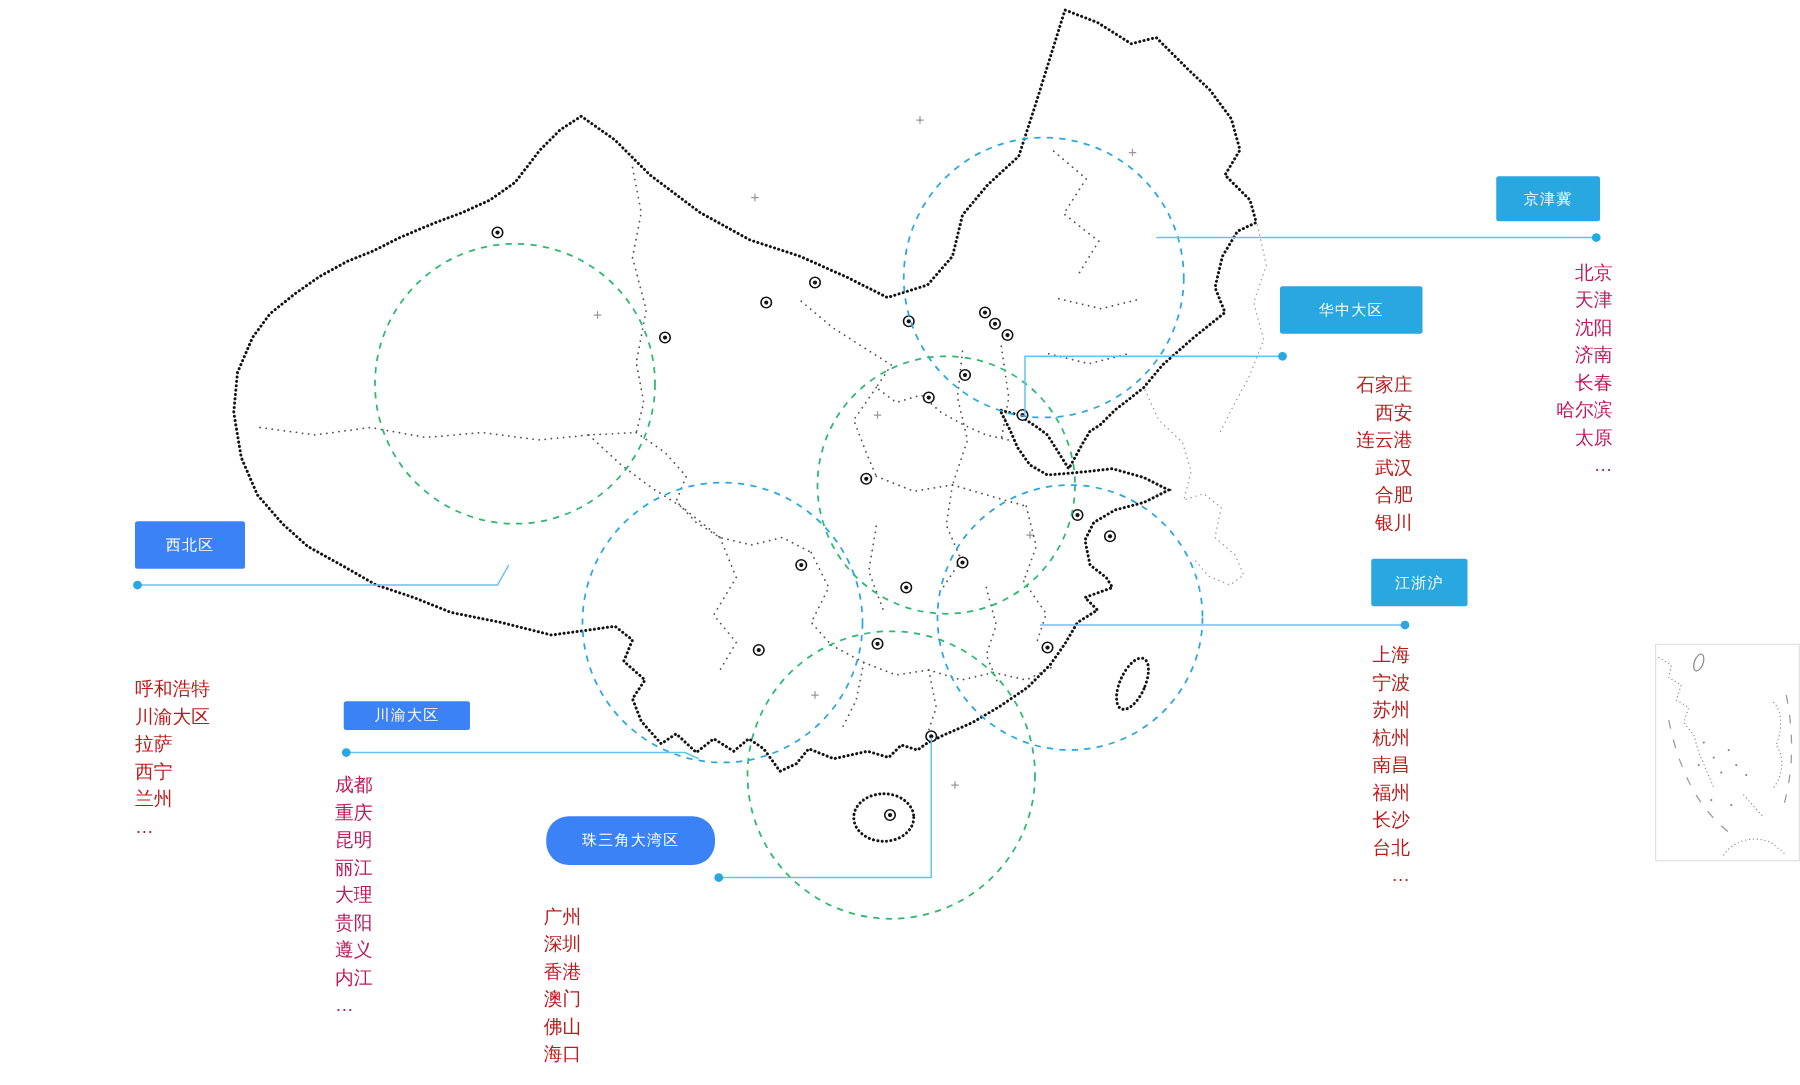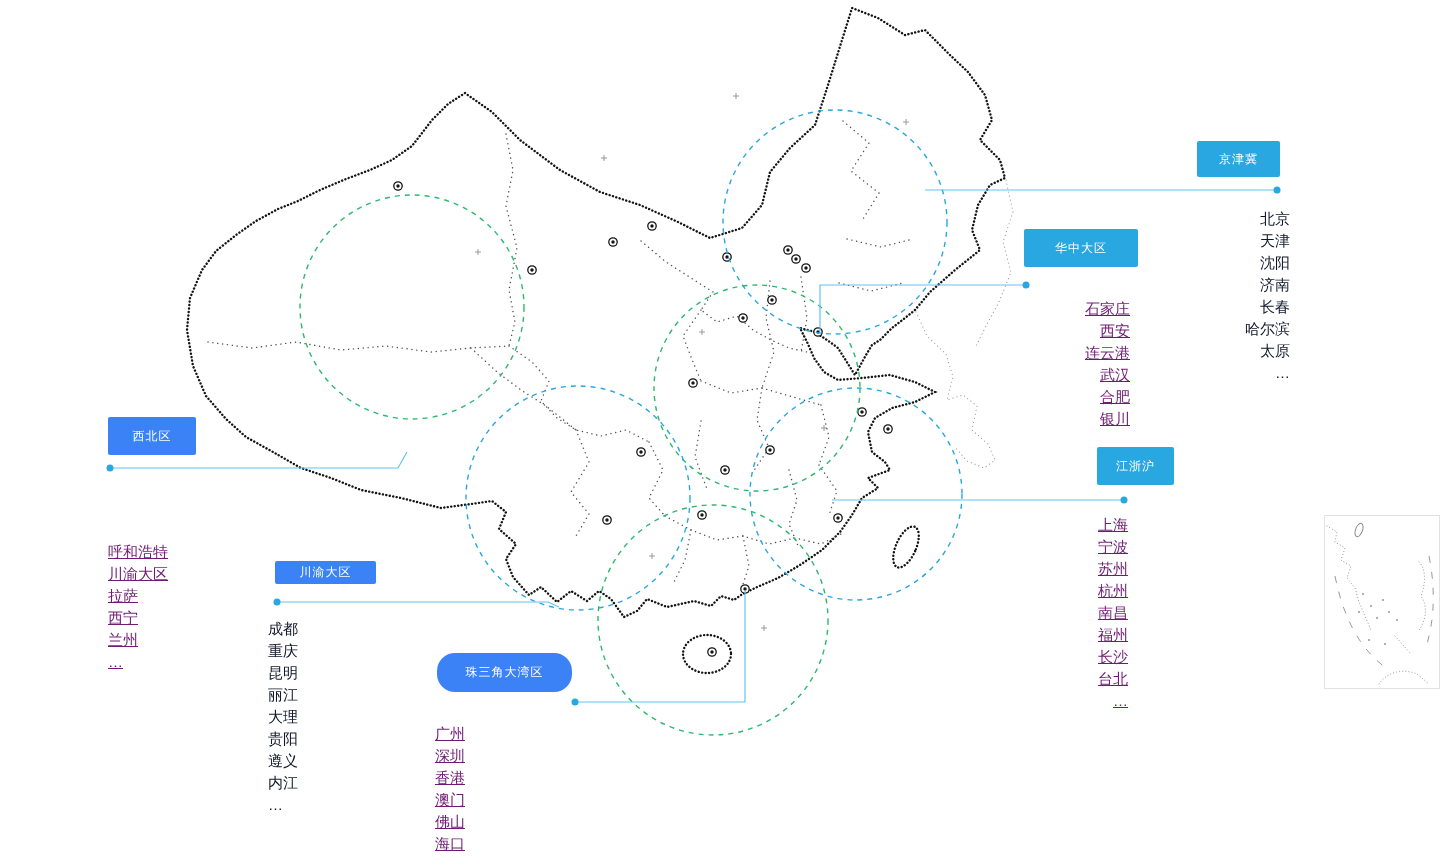--- a/index.html
+++ b/index.html
@@ -25,22 +25,22 @@
 
   #chip-jingjinji  { left:1197px; top:141px; width:83px;  height:36px; }
   #chip-huazhong   { left:1024px; top:229px; width:114px; height:38px; }
   #chip-xibei      { left:108px;  top:417px; width:88px;  height:38px; }
   #chip-chuanyu    { left:275px;  top:561px; width:101px; height:23px; }
   #chip-zhusanjiao { left:437px;  top:653px; width:135px; height:39px;border-radius:18px; }
   #chip-jiangzhehu { left:1097px; top:447px; width:77px;  height:38px;text-align:right; }
 
   
   .cities { position:absolute; font-size:15px; line-height:22px; }
-  .cities.gray { color:#701a75;text-decoration:underline; }
-  .cities.dark { color:#0f172a; }
+  .cities.gray { color:#b91c1c; }
+  .cities.dark { color:#be185d; }
   .cities.right { text-align:right; }
 
   #cities-jingjinji  { left:1150px; top:208px; width:140px; }
   #cities-huazhong   { left:990px;  top:298px; width:140px; }
   #cities-xibei      { left:108px;  top:498px; width:140px;margin-top:43px; }
   #cities-chuanyu    { left:268px;  top:618px; width:140px; }
   #cities-zhusanjiao { left:435px;  top:723px; width:140px; }
   #cities-jiangzhehu { left:988px;  top:514px; width:140px; }
 
   

